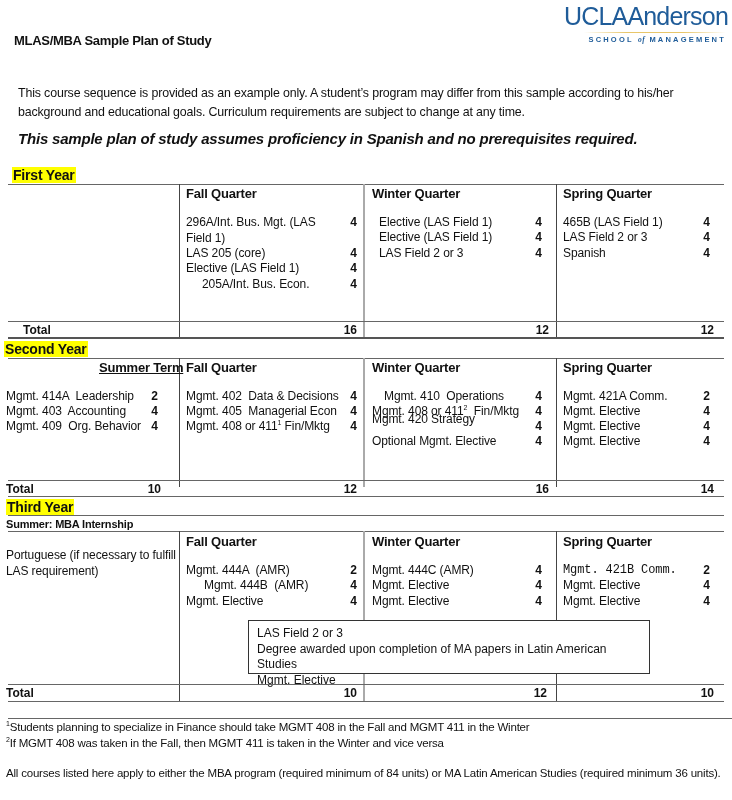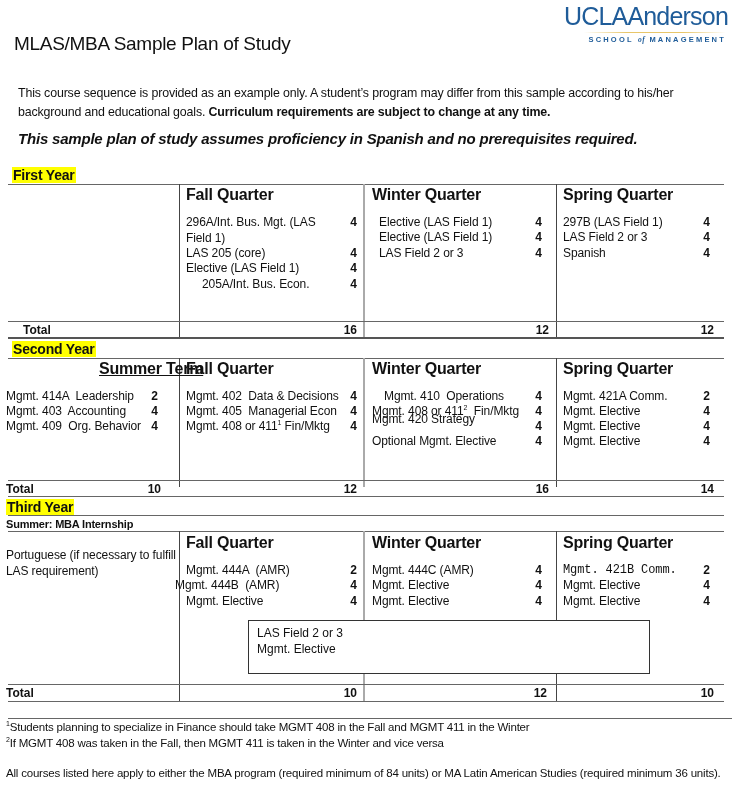--- a/index.html
+++ b/index.html
@@ -1,32 +1,32 @@
 <!DOCTYPE html>
 <html><head>
 <meta charset="utf-8">
 <style>
   html, body { margin: 0; padding: 0; background: #ffffff; }
   body { width: 732px; height: 800px; position: relative; overflow: hidden;
          font-family: "Liberation Sans", sans-serif; color: #111; }
   .abs { position: absolute; }
-  .title { left: 14px; top: 33px; font-size: 19px; font-weight: normal; letter-spacing: -0.3px; text-align: center; }
+  .title { left: 14px; top: 33px; font-size: 13px; font-weight: bold; letter-spacing: -0.3px; text-align: center; }
   .logo-main { right: 4px; top: 2px; font-size: 25px; color: #1f5c99; letter-spacing: -0.8px; font-family: "Liberation Sans Narrow", "Liberation Sans", sans-serif; }
   .logo-rule { right: 6px; top: 32px; width: 142px; height: 1px; background: linear-gradient(to right, #ffffff, #e8c66a 30%, #e8c66a 70%, #ffffff); }
   .logo-sub { right: 6px; top: 35px; font-size: 7.5px; letter-spacing: 2.2px; color: #1f5c99; font-weight: bold; }
   .logo-sub i { font-family: "Liberation Serif", serif; letter-spacing: 0.5px; }
   .intro { left: 18px; top: 84px; width: 706px; font-size: 12.4px; line-height: 19px; letter-spacing: -0.15px; }
-  .intro b { font-weight: bold; }
+  .intro b { font-weight: normal; }
   .assume { left: 18px; top: 130px; font-size: 15px; font-style: italic; letter-spacing: -0.2px; font-weight: bold; }
   .year-label { font-size: 14px; font-weight: bold; background: #ffff00; padding: 0 1px; line-height: 16px; letter-spacing: -0.2px; }
   .hline { position: absolute; height: 0; border-top: 2px solid #555; }
   .hline.thin { border-top: 1px solid #666; }
   .vline { position: absolute; width: 0; border-left: 1px solid #444; }
   .vline.gray { border-left: 2px solid #aaa; }
-  .cell-head { position: absolute; font-size: 16px; font-weight: bold; letter-spacing: -0.2px; }
+  .cell-head { position: absolute; font-size: 13px; font-weight: bold; letter-spacing: -0.2px; }
   .course { position: absolute; font-size: 12px; line-height: 15.5px; letter-spacing: -0.1px; }
   .units { position: absolute; font-size: 12px; line-height: 15.5px; font-weight: bold; text-align: right; width: 20px; }
   .total-label { position: absolute; font-size: 12px; font-weight: bold; }
   .total-val { position: absolute; font-size: 12px; font-weight: bold; text-align: right; width: 30px; }
   .note-box { position: absolute; left: 248px; top: 620px; width: 402px; height: 54px; border: 1px solid #333; background: #fff; box-sizing: border-box; padding: 5px 8px; font-size: 12px; line-height: 15.5px; }
   .footnote { position: absolute; font-size: 11.5px; letter-spacing: -0.2px; line-height: 17px; }
   sup { font-size: 7px; vertical-align: 5px; line-height: 0; }
 </style>
 </head>
 <body>
@@ -58,35 +58,35 @@
 <div class="course" style="left:186px; top:277px;margin-left:16px;">205A/Int. Bus. Econ.</div>
 <div class="units" style="left:337px; top:277px;">4</div>
 
 <div class="course" style="left:379px; top:215px;">Elective (LAS Field 1)</div>
 <div class="units" style="left:522px; top:215px;">4</div>
 <div class="course" style="left:379px; top:230px;">Elective (LAS Field 1)</div>
 <div class="units" style="left:522px; top:230px;">4</div>
 <div class="course" style="left:379px; top:246px;">LAS Field 2 or 3</div>
 <div class="units" style="left:522px; top:246px;">4</div>
 
-<div class="course" style="left:563px; top:215px;">297B (LAS Field 1)</div>
+<div class="course" style="left:563px; top:215px;">465B (LAS Field 1)</div>
 <div class="units" style="left:690px; top:215px;">4</div>
 <div class="course" style="left:563px; top:230px;">LAS Field 2 or 3</div>
 <div class="units" style="left:690px; top:230px;">4</div>
 <div class="course" style="left:563px; top:246px;">Spanish</div>
 <div class="units" style="left:690px; top:246px;">4</div>
 
 <div class="hline thin" style="left:8px; top:321px; width:716px;"></div>
 <div class="total-label" style="left:23px; top:323px;">Total</div>
 <div class="total-val" style="left:327px; top:323px;">16</div>
 <div class="total-val" style="left:519px; top:323px;">12</div>
 <div class="total-val" style="left:684px; top:323px;">12</div>
 <div class="hline" style="left:8px; top:337px; width:716px;"></div>
 
-<div class="abs year-label" style="left:12px; top:341px;text-align:center;">Second Year</div>
+<div class="abs year-label" style="left:4px; top:341px;text-align:center;">Second Year</div>
 <div class="hline thin" style="left:8px; top:358px; width:716px;"></div>
 <div class="vline" style="left:179px; top:358px; height:129px;"></div>
 <div class="vline gray" style="left:363px; top:358px; height:129px;"></div>
 <div class="vline" style="left:556px; top:358px; height:129px;"></div>
 
 <div class="cell-head" style="left:99px; top:360px;text-decoration:underline;">Summer Term</div>
 <div class="cell-head" style="left:186px; top:360px;">Fall Quarter</div>
 <div class="cell-head" style="left:372px; top:360px;">Winter Quarter</div>
 <div class="cell-head" style="left:563px; top:360px;">Spring Quarter</div>
 
@@ -140,41 +140,42 @@
 <div class="vline" style="left:556px; top:531px; height:170px;"></div>
 
 <div class="cell-head" style="left:186px; top:534px;">Fall Quarter</div>
 <div class="cell-head" style="left:372px; top:534px;">Winter Quarter</div>
 <div class="cell-head" style="left:563px; top:534px;">Spring Quarter</div>
 
 <div class="course" style="left:6px; top:548px; width:172px;">Portuguese (if necessary to fulfill LAS requirement)</div>
 
 <div class="course" style="left:186px; top:563px; white-space:pre;">Mgmt. 444A  (AMR)</div>
 <div class="units" style="left:337px; top:563px;">2</div>
-<div class="course" style="left:175px; top:578px; white-space:pre;">Mgmt. 444B  (AMR)</div>
+<div class="course" style="left:204px; top:578px; white-space:pre;">Mgmt. 444B  (AMR)</div>
 <div class="units" style="left:337px; top:578px;">4</div>
 <div class="course" style="left:186px; top:594px;">Mgmt. Elective</div>
 <div class="units" style="left:337px; top:594px;">4</div>
 
 <div class="course" style="left:372px; top:563px;">Mgmt. 444C (AMR)</div>
 <div class="units" style="left:522px; top:563px;">4</div>
 <div class="course" style="left:372px; top:578px;">Mgmt. Elective</div>
 <div class="units" style="left:522px; top:578px;">4</div>
 <div class="course" style="left:372px; top:594px;">Mgmt. Elective</div>
 <div class="units" style="left:522px; top:594px;">4</div>
 
 <div class="course" style="left:563px; top:563px;font-family:Liberation Mono, monospace;">Mgmt. 421B Comm.</div>
 <div class="units" style="left:690px; top:563px;">2</div>
 <div class="course" style="left:563px; top:578px;">Mgmt. Elective</div>
 <div class="units" style="left:690px; top:578px;">4</div>
 <div class="course" style="left:563px; top:594px;">Mgmt. Elective</div>
 <div class="units" style="left:690px; top:594px;">4</div>
 
 <div class="note-box">
   <div>LAS Field 2 or 3</div>
+  <div>Degree awarded upon completion of MA papers in Latin American Studies</div>
   <div>Mgmt. Elective</div>
 </div>
 
 <div class="hline thin" style="left:8px; top:684px; width:716px;"></div>
 <div class="total-label" style="left:6px; top:686px;">Total</div>
 <div class="total-val" style="left:327px; top:686px;">10</div>
 <div class="total-val" style="left:517px; top:686px;">12</div>
 <div class="total-val" style="left:684px; top:686px;">10</div>
 <div class="hline thin" style="left:8px; top:701px; width:716px;"></div>
 

